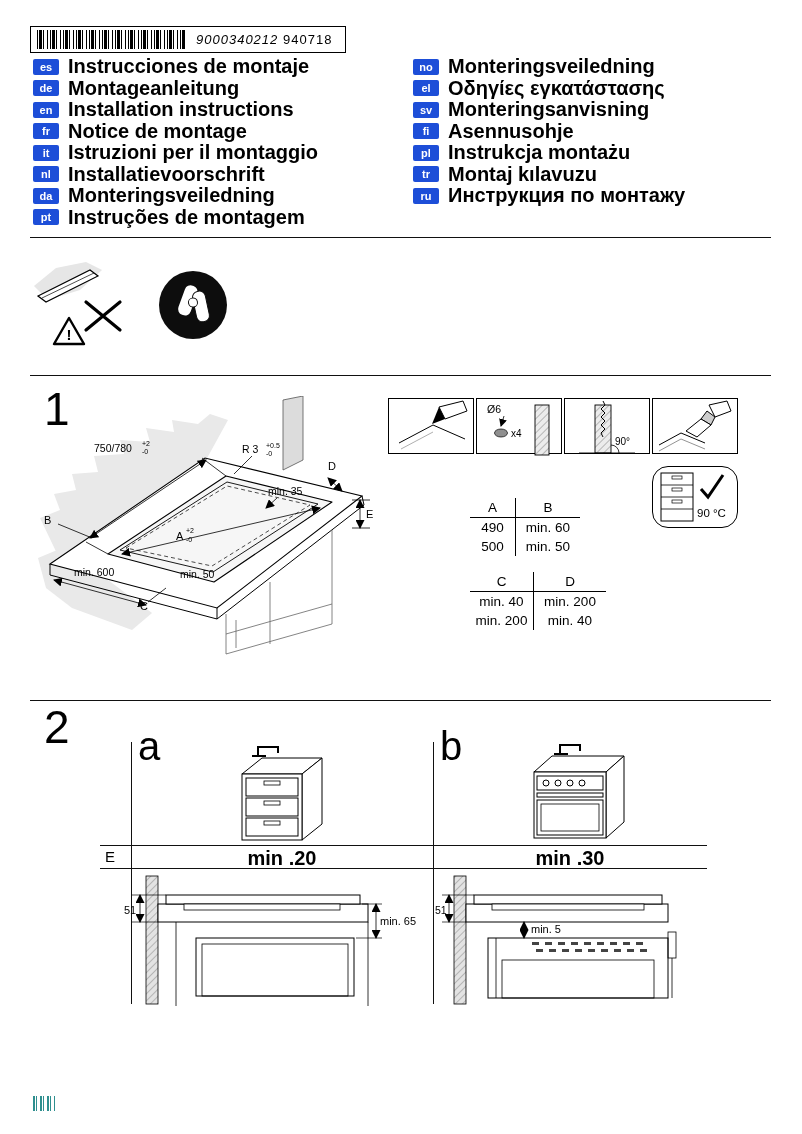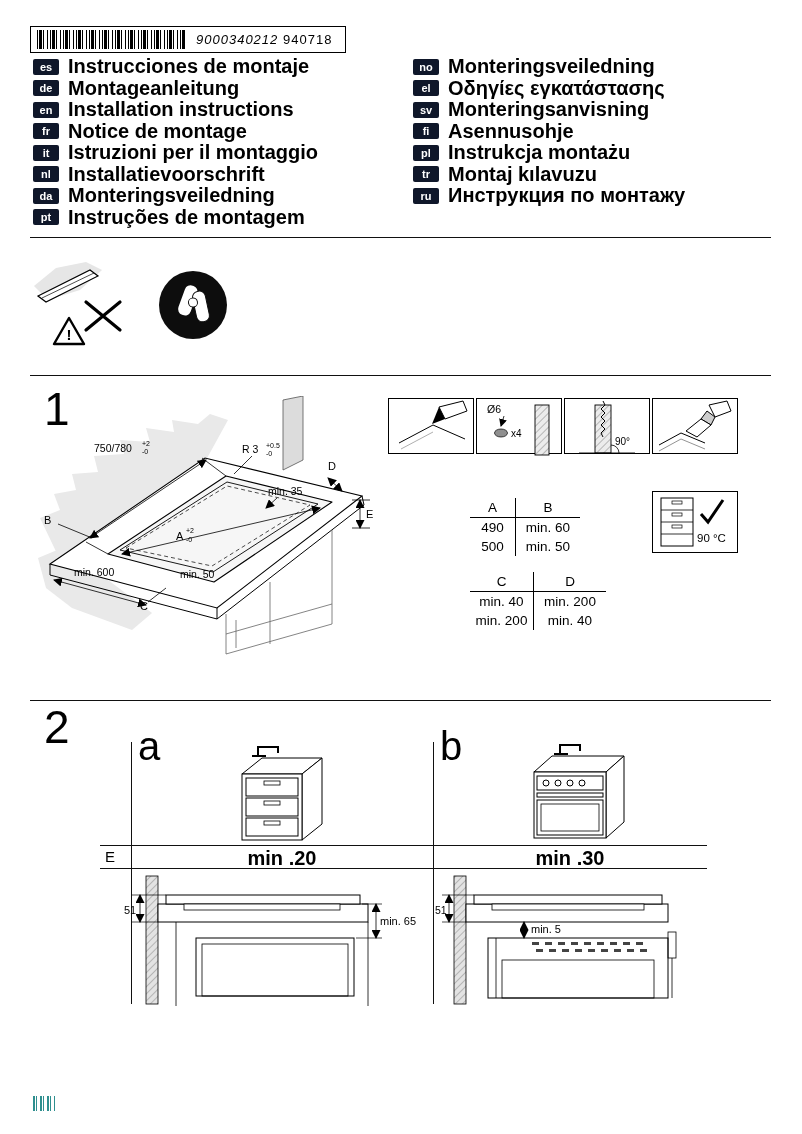--- a/index.html
+++ b/index.html
@@ -10,21 +10,21 @@
   .vline{position:absolute;width:1px;background:#111;}
   .hline{position:absolute;height:1px;background:#111;}
 
   .barcode-box{position:absolute;left:30px;top:26px;width:316px;height:27px;border:1px solid #000;box-sizing:border-box;}
   .barcode{position:absolute;left:6px;top:3px;width:148px;height:19px;
     background:repeating-linear-gradient(90deg,#000 0 1px,#fff 1px 2px,#000 2px 5px,#fff 5px 6px,#000 6px 7px,#fff 7px 10px,#000 10px 11px,#fff 11px 13px);}
   .bcnum{position:absolute;top:5px;font-size:13px;letter-spacing:1px;}
 
   .lang-col{position:absolute;}
   .lang-row{height:21.5px;display:flex;align-items:center;}
-  .lang-badge{display:inline-block;width:26px;height:16px;background:#0f172a;color:#fff;
+  .lang-badge{display:inline-block;width:26px;height:16px;background:#1d4ed8;color:#fff;
     font-size:11px;font-weight:bold;text-align:center;line-height:16px;border-radius:2px;margin-right:9px;flex:0 0 auto;}
   .lang-title{font-size:20px;font-weight:bold;white-space:nowrap;}
 
   .bignum{position:absolute;font-size:46px;font-weight:400;line-height:1;}
   .bigletter{position:absolute;font-size:40px;font-weight:400;line-height:1;}
 
   .dbox{position:absolute;width:86px;height:56px;border:1px solid #000;box-sizing:border-box;background:#fff;}
   .dbox2{position:absolute;width:86px;height:62px;border:1px solid #000;box-sizing:border-box;background:#fff;}
 
   .ttable{position:absolute;font-size:13.5px;}
@@ -257,21 +257,21 @@
   <div class="dbox" style="left:652px;top:398px;">
     <svg width="84" height="62" viewBox="0 0 84 62">
       <polyline points="6,46 28,34 52,44" fill="none" stroke="#000"></polyline>
       <polyline points="6,52 28,40 52,50" fill="none" stroke="#777" stroke-width="0.8"></polyline>
       <polygon points="56,6 74,2 78,12 62,18" fill="#fff" stroke="#000"></polygon>
       <polygon points="54,12 62,18 58,26 48,20" fill="#cccccc" stroke="#000"></polygon>
       <polygon points="48,20 58,26 44,38 33,32" fill="#fff" stroke="#000"></polygon>
     </svg>
   </div>
 
-  <div class="dbox2" style="left:652px;top:491px;">
+  <div class="dbox2" style="left:652px;top:466px;border-radius:16px;">
     <svg width="84" height="60" viewBox="0 0 84 60">
       <rect x="8" y="6" width="32" height="48" fill="#fff" stroke="#000"></rect>
       <line x1="8" y1="18" x2="40" y2="18" stroke="#000" stroke-width="0.8"></line>
       <line x1="8" y1="30" x2="40" y2="30" stroke="#000" stroke-width="0.8"></line>
       <line x1="8" y1="42" x2="40" y2="42" stroke="#000" stroke-width="0.8"></line>
       <rect x="19" y="9" width="10" height="3" fill="none" stroke="#000" stroke-width="0.7"></rect>
       <rect x="19" y="21" width="10" height="3" fill="none" stroke="#000" stroke-width="0.7"></rect>
       <rect x="19" y="33" width="10" height="3" fill="none" stroke="#000" stroke-width="0.7"></rect>
       <polyline points="48,22 55,30 70,8" fill="none" stroke="#000" stroke-width="3"></polyline>
       <text x="44" y="50" font-size="11.5">90 °C</text>

